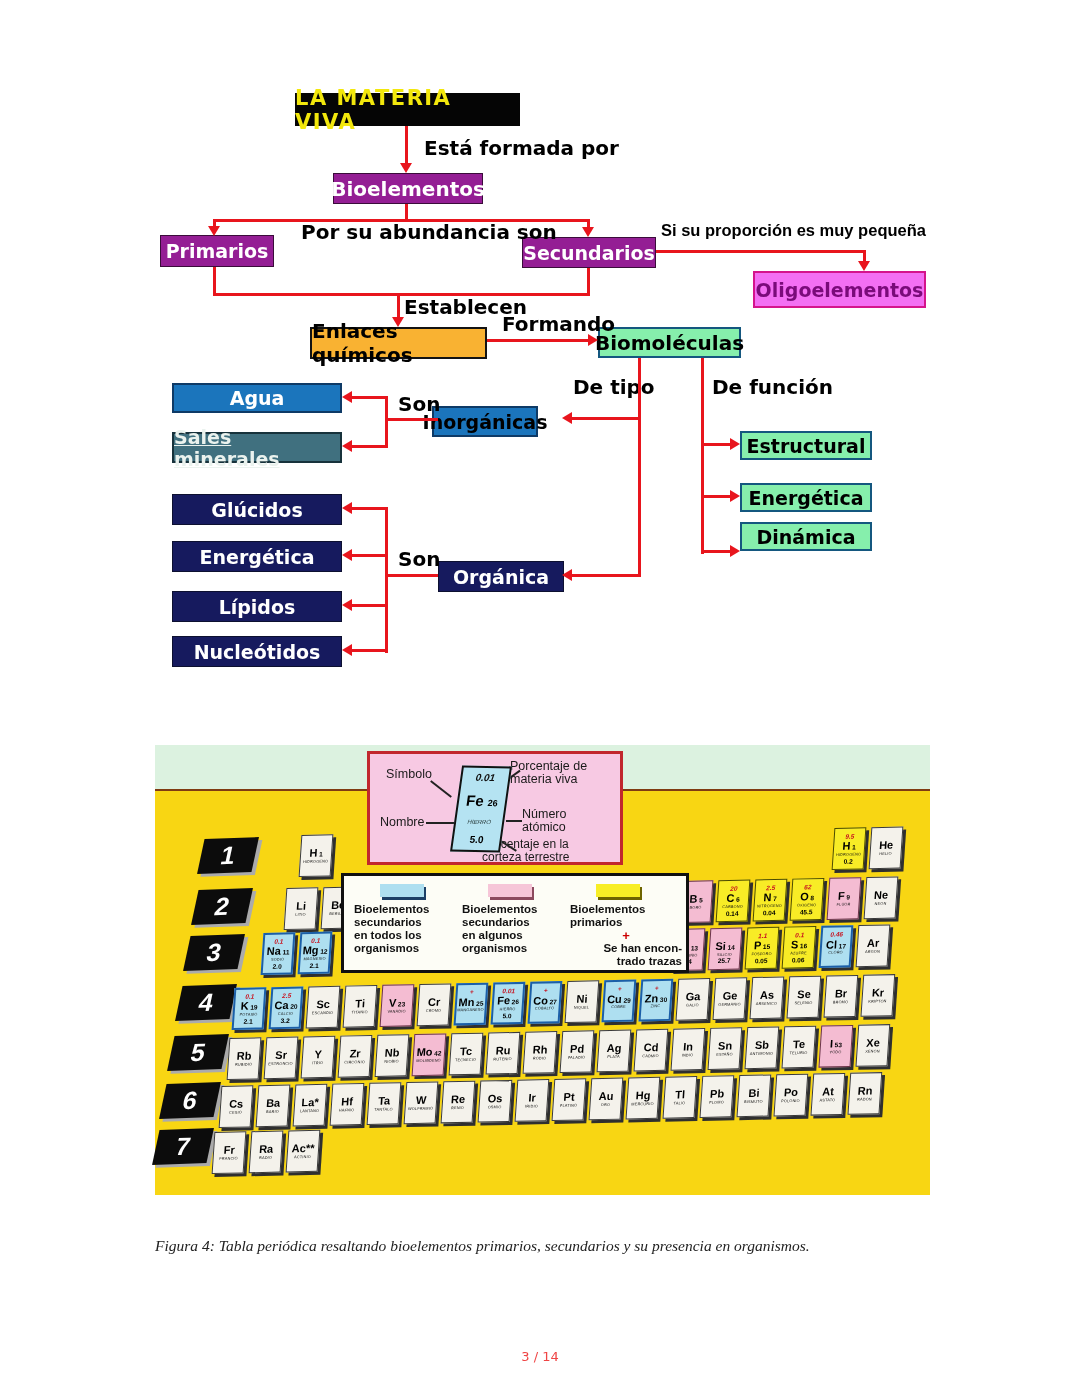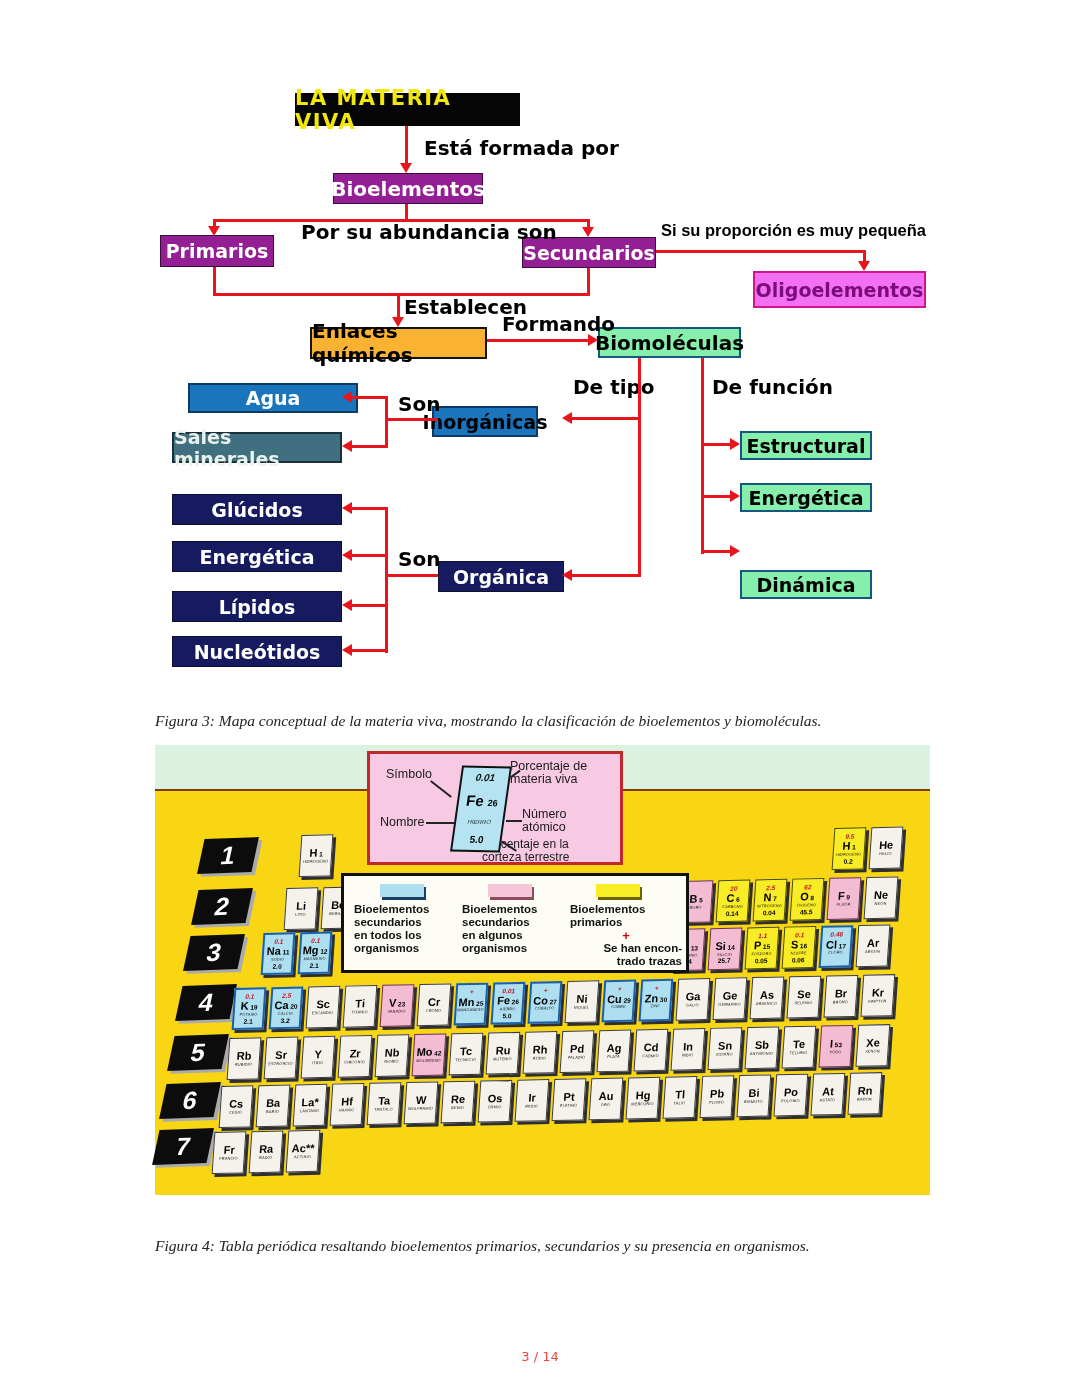--- a/index.html
+++ b/index.html
@@ -8,21 +8,21 @@
 
   
   .box{position:absolute;display:flex;align-items:center;justify-content:center;
        font-family:"DejaVu Sans",sans-serif;font-weight:bold;font-size:19px;box-sizing:border-box;}
   .pal-black{background:#050505;color:#F2E70C;}
   .pal-purple{background:#941E94;color:#fff;border:1px solid #3A0C3A;}
   .pal-pink{background:#F36FF3;color:#7A0B7A;border:2px solid #D4148C;}
   .pal-orange{background:#F9B232;color:#000;border:2px solid #131313;}
   .pal-cyan{background:#86efac;color:#000;border:2px solid #14577F;}
   .pal-blue{background:#1B75BC;color:#fff;border:2px solid #0E3A66;}
-  .pal-teal{background:#40707F;color:#EAF2EE;border:2px solid #17323B;}
+  .pal-teal{background:#40707F;color:#EAF2EE;border:2px solid #17323B;text-decoration:underline;}
   .pal-navy{background:#161A5E;color:#fff;border:1px solid #0D1030;}
   .ln{position:absolute;background:#E8151D;}
   .tri{position:absolute;width:0;height:0;border-style:solid;}
   .tri-down{border-left:6px solid transparent;border-right:6px solid transparent;border-top:10px solid #E8151D;border-bottom:0;}
   .tri-left{border-top:6px solid transparent;border-bottom:6px solid transparent;border-right:10px solid #E8151D;border-left:0;}
   .tri-right{border-top:6px solid transparent;border-bottom:6px solid transparent;border-left:10px solid #E8151D;border-right:0;}
   .dlabel{position:absolute;font-family:"DejaVu Sans",sans-serif;font-weight:bold;font-size:20px;color:#000;white-space:nowrap;}
   .dlabel.plain{font-family:"Liberation Sans",sans-serif;font-weight:bold;font-size:16.5px;}
 
   
@@ -92,31 +92,31 @@
 
   <div>
 
     <div class="box pal-black" style="left:295px;top:93px;width:225px;height:33px;font-size:21px;letter-spacing:1.5px;">LA MATERIA VIVA</div>
     <div class="box pal-purple" style="left:333px;top:173px;width:150px;height:31px;font-size:20px;">Bioelementos</div>
     <div class="box pal-purple" style="left:160px;top:235px;width:114px;height:32px;">Primarios</div>
     <div class="box pal-purple" style="left:522px;top:237px;width:134px;height:31px;">Secundarios</div>
     <div class="box pal-pink" style="left:753px;top:271px;width:173px;height:37px;">Oligoelementos</div>
     <div class="box pal-orange" style="left:310px;top:327px;width:177px;height:32px;font-size:20px;">Enlaces químicos</div>
     <div class="box pal-cyan" style="left:598px;top:327px;width:143px;height:31px;font-size:20px;">Biomoléculas</div>
-    <div class="box pal-blue" style="left:172px;top:383px;width:170px;height:30px;margin-left:16px;">Agua</div>
+    <div class="box pal-blue" style="left:172px;top:383px;width:170px;height:30px;">Agua</div>
     <div class="box pal-teal" style="left:172px;top:432px;width:170px;height:31px;">Sales minerales</div>
     <div class="box pal-blue" style="left:432px;top:406px;width:106px;height:31px;color:#000000;">Inorgánicas</div>
     <div class="box pal-navy" style="left:172px;top:494px;width:170px;height:31px;">Glúcidos</div>
     <div class="box pal-navy" style="left:172px;top:541px;width:170px;height:31px;">Energética</div>
     <div class="box pal-navy" style="left:172px;top:591px;width:170px;height:31px;">Lípidos</div>
     <div class="box pal-navy" style="left:172px;top:636px;width:170px;height:31px;">Nucleótidos</div>
     <div class="box pal-navy" style="left:438px;top:561px;width:126px;height:31px;">Orgánica</div>
     <div class="box pal-cyan" style="left:740px;top:431px;width:132px;height:29px;">Estructural</div>
     <div class="box pal-cyan" style="left:740px;top:483px;width:132px;height:29px;">Energética</div>
-    <div class="box pal-cyan" style="left:740px;top:570px;width:132px;height:29px;">Dinámica</div>
+    <div class="box pal-cyan" style="left:740px;top:522px;width:132px;height:29px;">Dinámica</div>
 
     <div class="dlabel" style="left:424px;top:136px;">Está formada por</div>
     <div class="dlabel" style="left:301px;top:220px;">Por su abundancia son</div>
     <div class="dlabel plain" style="left:661px;top:221px;">Si su proporción es muy pequeña</div>
     <div class="dlabel" style="left:404px;top:295px;">Establecen</div>
     <div class="dlabel" style="left:502px;top:312px;">Formando</div>
     <div class="dlabel" style="left:573px;top:375px;">De tipo</div>
     <div class="dlabel" style="left:712px;top:375px;">De función</div>
     <div class="dlabel" style="left:398px;top:392px;">Son</div>
     <div class="dlabel" style="left:398px;top:547px;">Son</div>
@@ -162,21 +162,20 @@
     <div class="ln" style="left:352px;top:507px;width:34px;height:3px;"></div>
     <div class="tri tri-left" style="left:342px;top:502px;"></div>
     <div class="ln" style="left:352px;top:554px;width:34px;height:3px;"></div>
     <div class="tri tri-left" style="left:342px;top:549px;"></div>
     <div class="ln" style="left:352px;top:604px;width:34px;height:3px;"></div>
     <div class="tri tri-left" style="left:342px;top:599px;"></div>
     <div class="ln" style="left:352px;top:649px;width:34px;height:3px;"></div>
     <div class="tri tri-left" style="left:342px;top:644px;"></div>
   </div>
 
-  <div class="caption" style="top:712px;">Figura 3: Mapa conceptual de la materia viva, mostrando la clasificación de bioelementos y biomoléculas.</div>
 
   <div id="fig4">
     <div class="fig4-mint"></div>
     <div class="fig4-yellow"></div>
 
     <div id="keybox">
       <span class="keylbl" style="left:16px;top:14px;">Símbolo</span>
       <span class="keylbl preline" style="left:140px;top:6px;width:112px;">Porcentaje de
 materia viva</span>
       <span class="keylbl" style="left:10px;top:62px;">Nombre</span>

